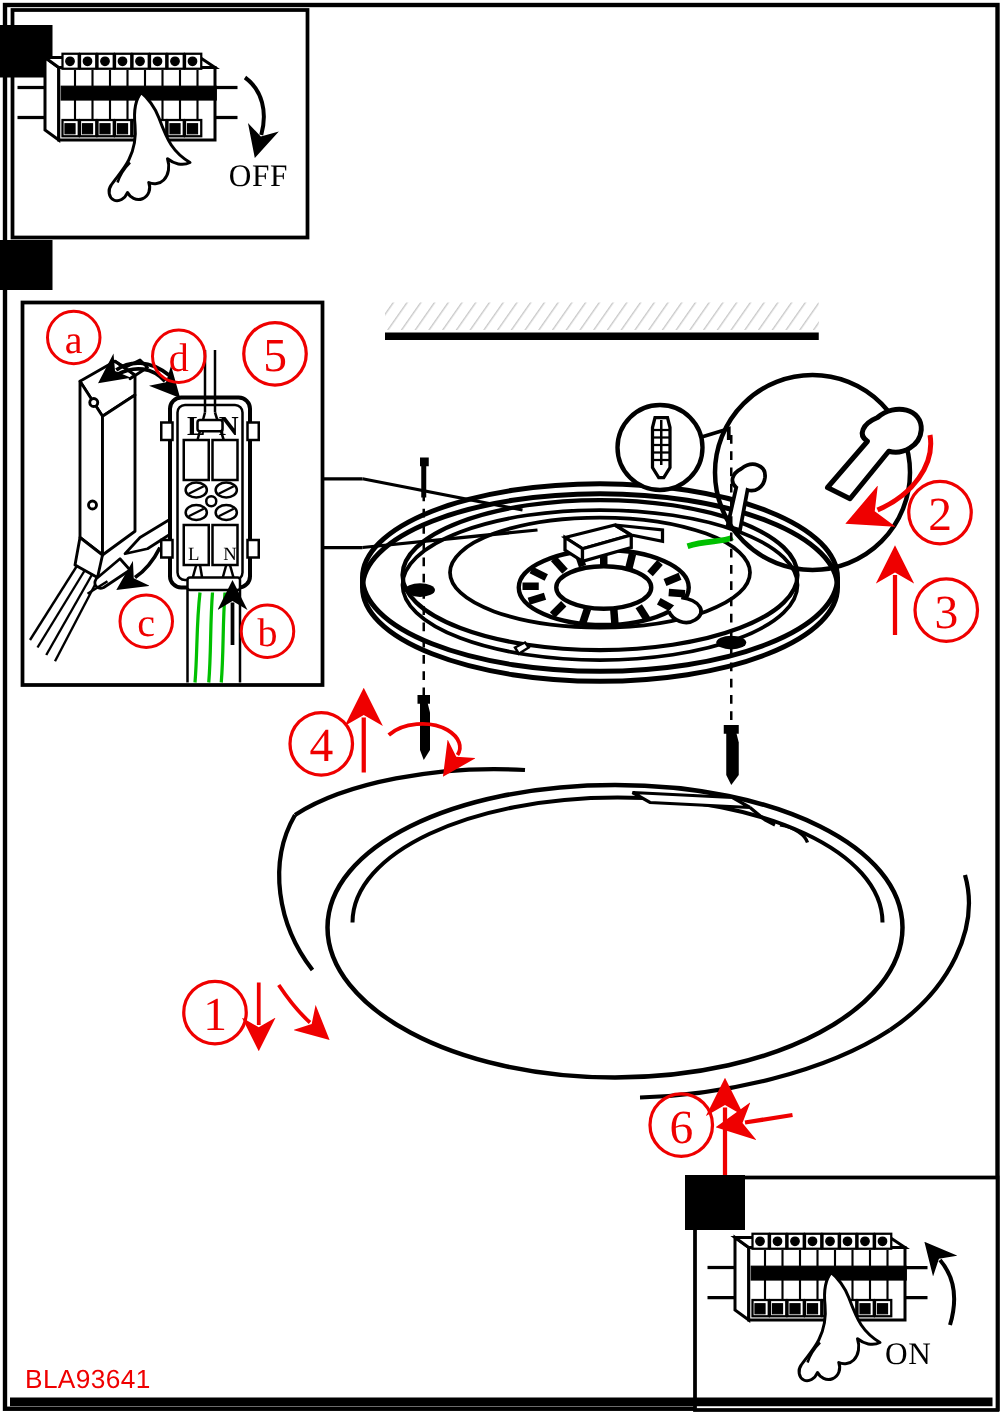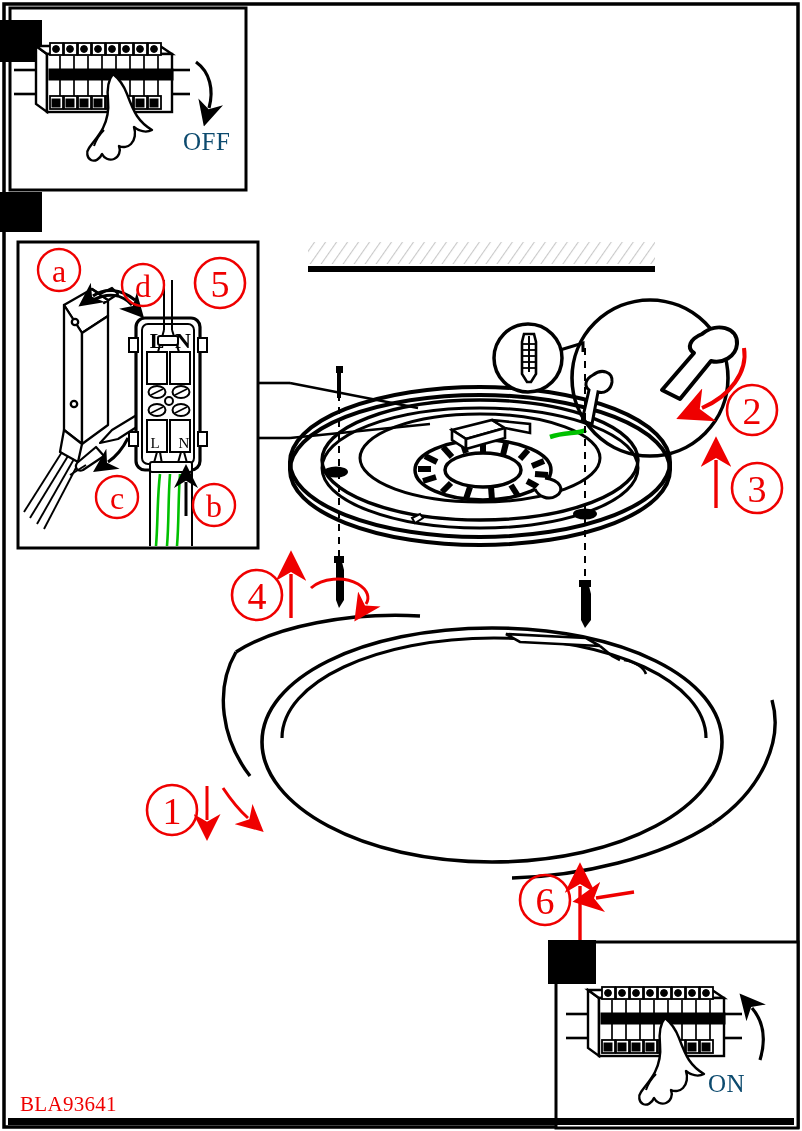--- a/index.html
+++ b/index.html
@@ -2,25 +2,25 @@
 <html><head>
 <meta charset="utf-8">
 <style>
   html,body{margin:0;padding:0;background:#fff;}
   body{width:802px;height:1131px;font-family:"Liberation Serif",serif;}
   #sheet{position:relative;width:802px;height:1131px;overflow:hidden;background:#fff;}
   svg{display:block;}
   #mainsvg{position:absolute;left:0;top:0;}
   .lbl-off,.lbl-on{
     position:absolute;font-family:"Liberation Serif",serif;
-    font-size:25px;color:#0c4a6e;letter-spacing:.5px;
+    font-size:25px;color:#000000;letter-spacing:.5px;
   }
   .code{
     position:absolute;left:20px;top:1092px;
-    font-family:Liberation Serif, serif;font-size:21px;
+    font-family:Liberation Sans, sans-serif;font-size:21px;
     color:#ef0000;letter-spacing:.3px;
   }
 </style>
 </head>
 <body>
 
 <div id="sheet">
 
   <svg id="mainsvg" width="802" height="1131" viewBox="0 0 802 1131">
 

